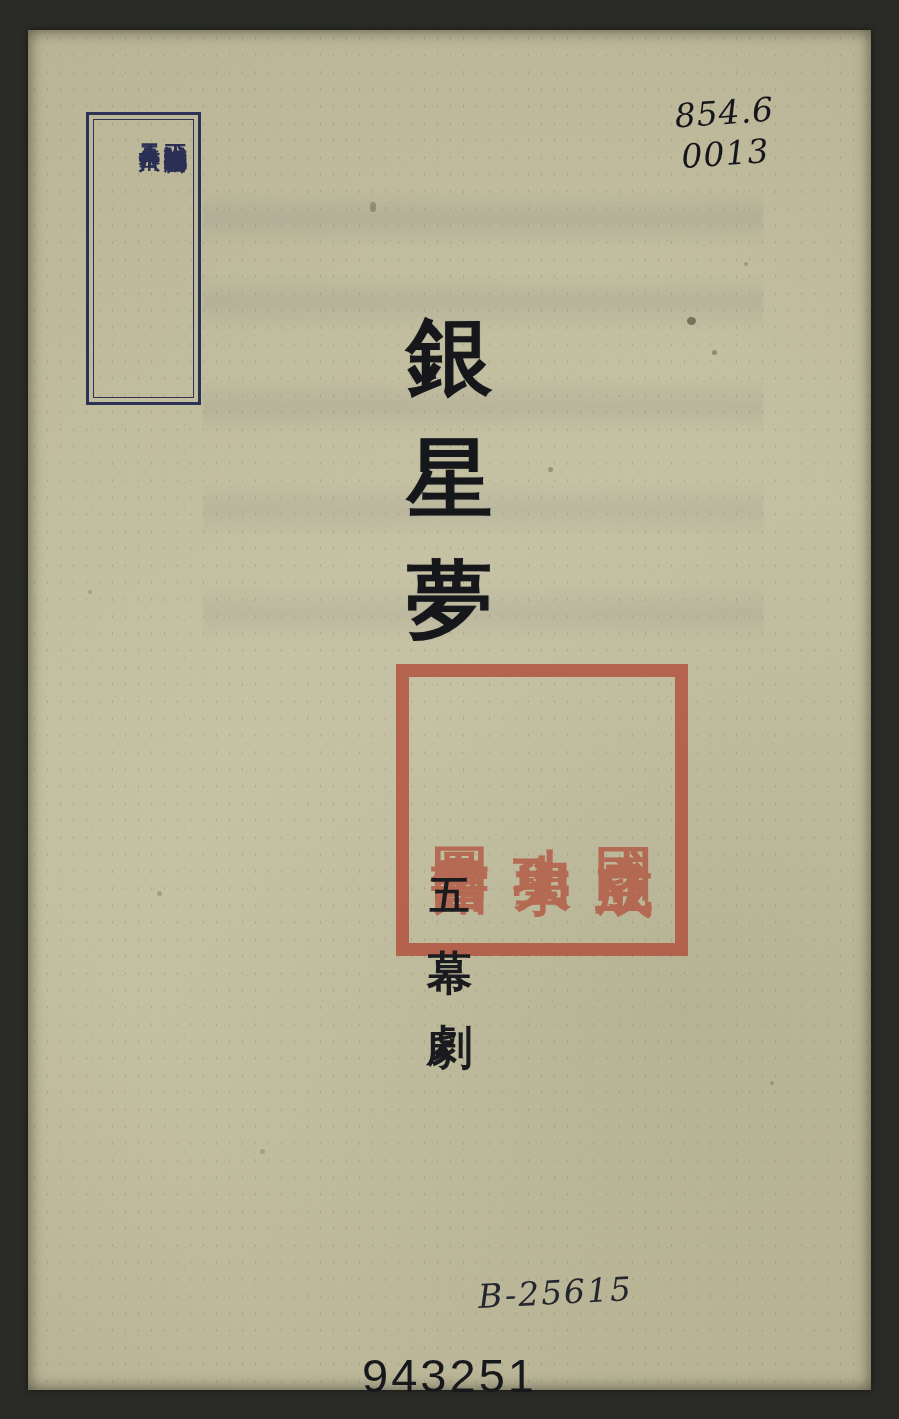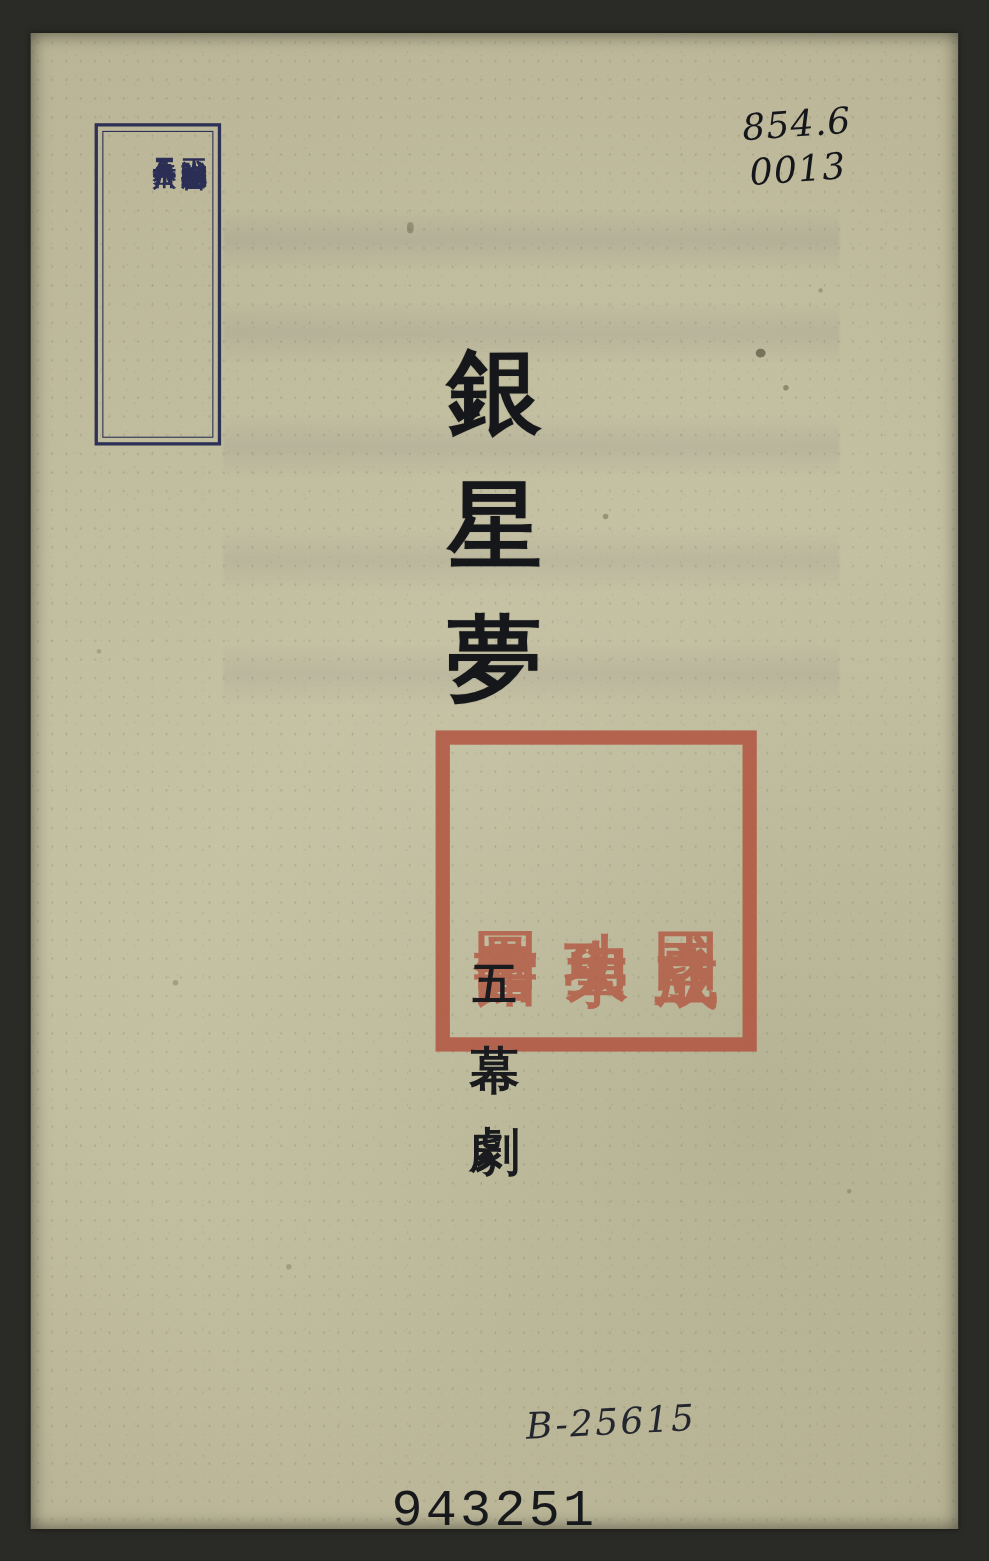--- a/index.html
+++ b/index.html
@@ -197,21 +197,21 @@
     opacity: 0.92;
   }
 
   
   .accession {
     position: absolute;
     left: 0;
     right: 0;
     top: 1318px;
     text-align: center;
-    font-family: Liberation Mono, monospace;
+    font-family: Liberation Sans, sans-serif;
     font-size: 47px;
     letter-spacing: 3px;
     color: #17181b;
   }
 </style>
 </head>
 <body>
 
 <div class="scan">
   <div class="paper">

